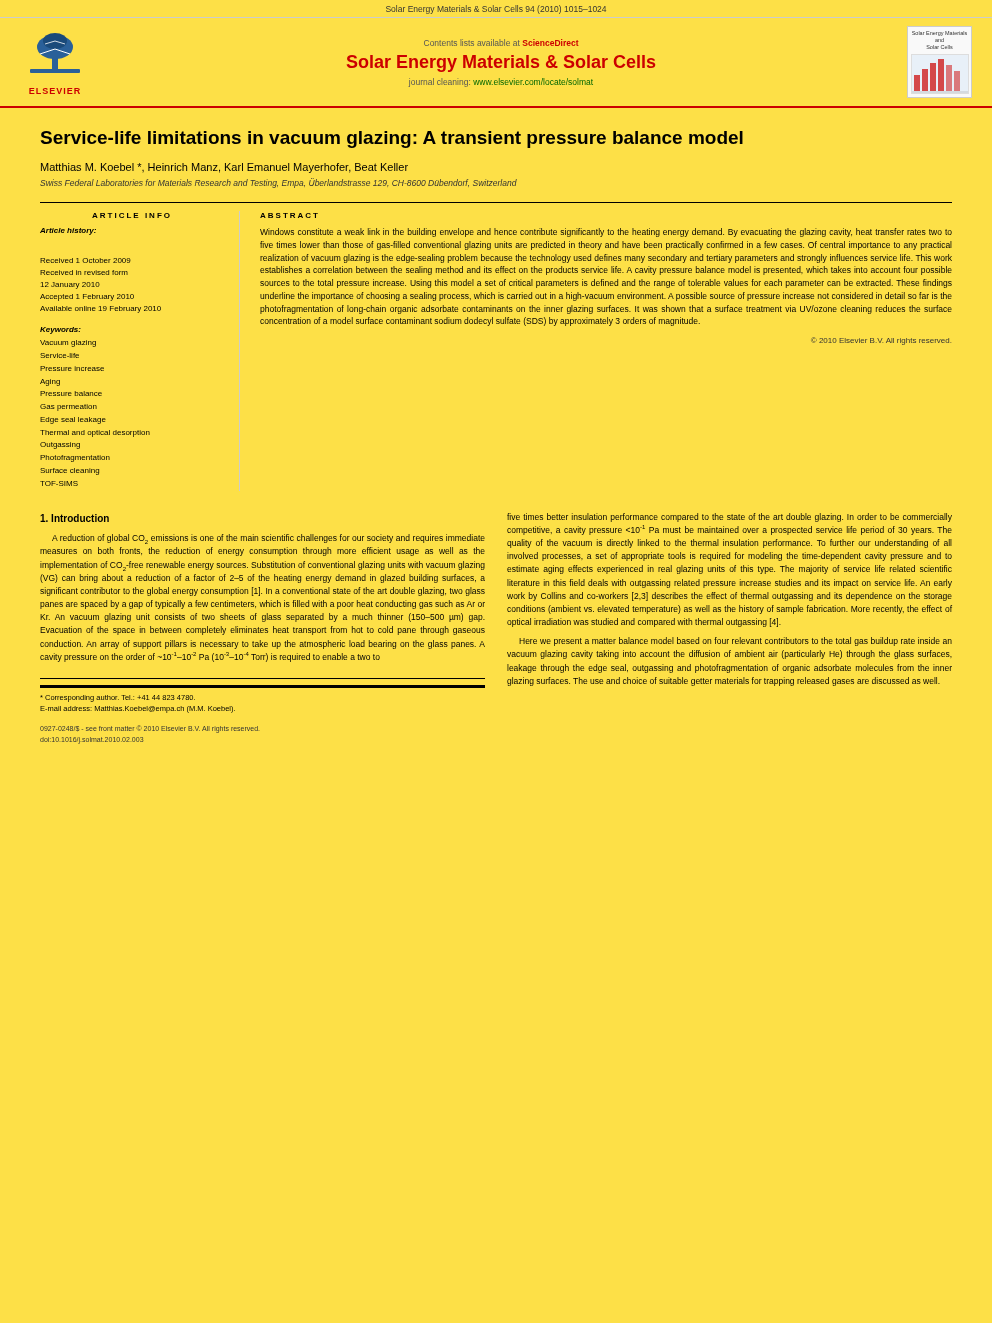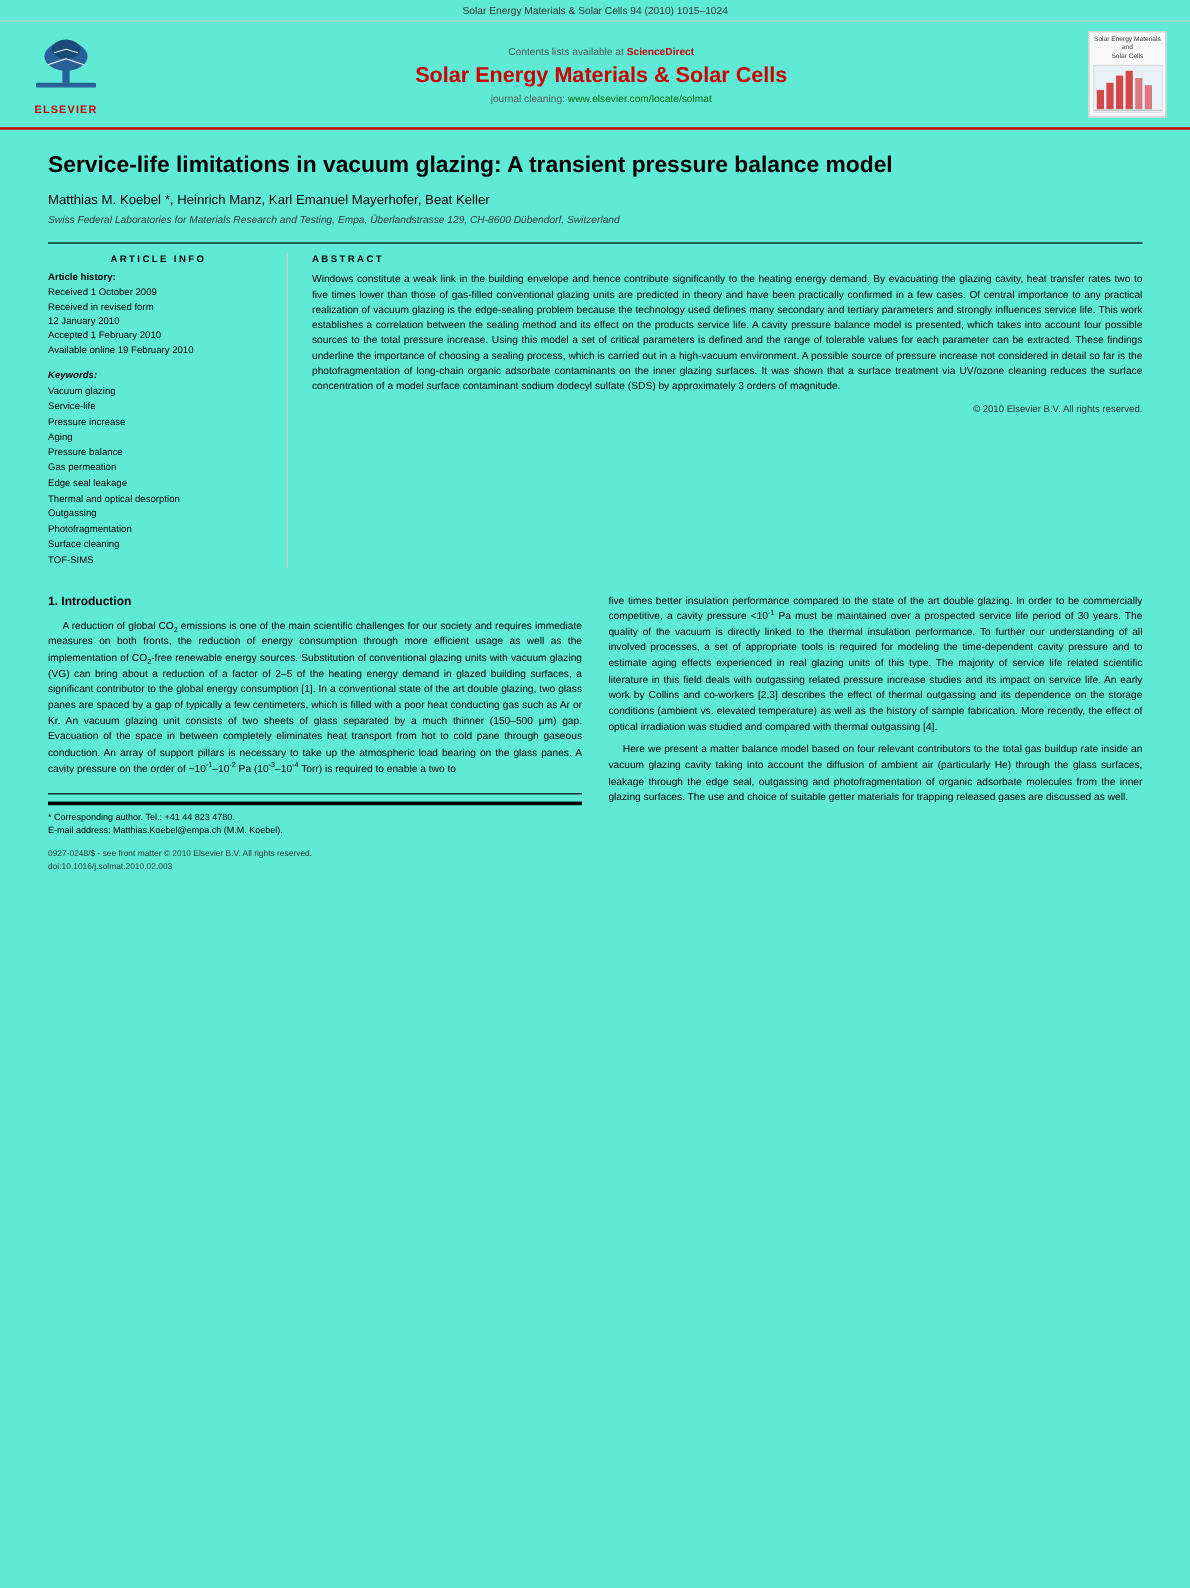--- a/index.html
+++ b/index.html
@@ -5,21 +5,21 @@
     * { margin: 0; padding: 0; box-sizing: border-box; }
     body {
       background: #f0f0f0;
       font-family: 'Times New Roman', Times, serif;
       font-size: 10px;
       color: #000;
     }
     .page-wrapper {
       width: 992px;
       min-height: 1323px;
-      background: #5eead4;
+      background: #fde047;
       margin: 0 auto;
       padding: 0;
     }
     
     .journal-ref-bar {
       text-align: center;
       font-size: 8.5px;
       color: #333;
       padding: 4px 0 3px 0;
       border-bottom: 1px solid #ccc;
@@ -150,23 +150,24 @@
       font-size: 8px;
       font-weight: bold;
       letter-spacing: 2px;
       font-family: Arial, sans-serif;
       margin-bottom: 6px;
       color: #000;
       text-align: center;
     }
     .history-label {
       font-size: 8px;
-      font-family: Arial, sans-serif;
-      font-weight: bold;
-      margin-bottom: 3px;
+      font-style: italic;
+      font-family: Arial, sans-serif;
+      font-weight: bold;
+      margin-bottom: 20px;
     }
     .history-item {
       font-size: 8px;
       font-family: Arial, sans-serif;
       line-height: 1.5;
       color: #000;
     }
     .keywords-label {
       font-size: 8px;
       font-style: italic;

